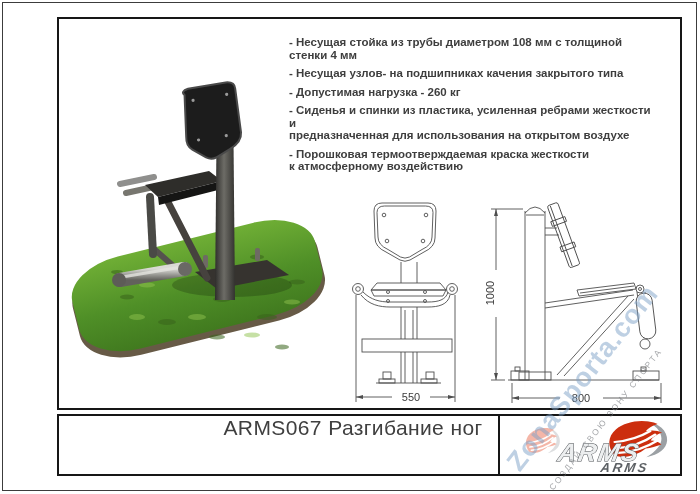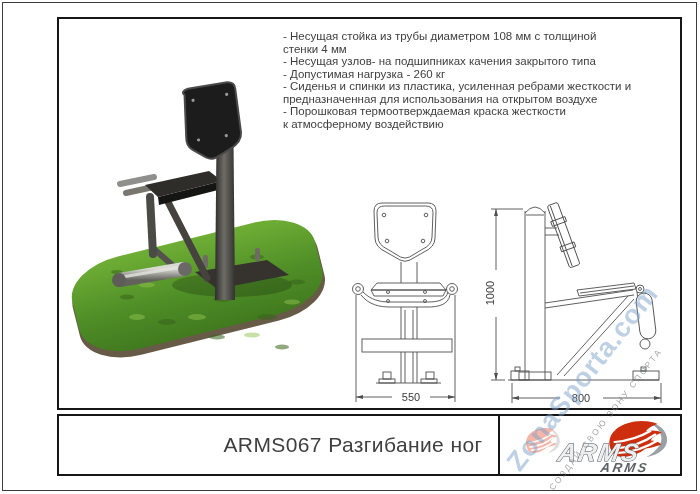--- a/index.html
+++ b/index.html
@@ -6,26 +6,26 @@
   body{
     width:700px;height:494px;position:relative;background:#fff;
     font-family:"Liberation Sans",sans-serif;overflow:hidden;
   }
   .outer-border{position:absolute;left:2px;top:2px;right:3px;bottom:3px;border:1px solid #3c3c3c;}
   .main-frame{position:absolute;left:57px;top:17px;width:625px;height:393px;
     border:2px solid #161616;box-sizing:border-box;background:#fff;}
   .render-svg{position:absolute;left:57px;top:17px;width:340px;height:380px;}
   .specs{position:absolute;left:283px;top:30px;width:382px;font-size:11.5px;
     line-height:12.5px;color:#3e3e3e;}
-  .specs p{margin:0;white-space:pre-line;}
+  .specs p{margin:6px;white-space:pre-line;font-weight:bold;}
   .drawings-svg{position:absolute;left:337px;top:187px;width:345px;height:223px;}
   .bottom-strip{position:absolute;left:57px;top:414px;width:625px;height:62px;
     border:2px solid #161616;box-sizing:border-box;background:#fff;}
   .title-area{position:absolute;left:0;top:0;width:588px;height:100%;
-    display:flex;align-items:center;justify-content:center;}
+    display:flex;align-items:flex-start;justify-content:center;}
   .product-title{font-size:21px;color:#3f3f3f;letter-spacing:.4px;}
   .logo-box{position:absolute;right:0;top:0;width:182px;height:100%;
     border-left:2px solid #161616;box-sizing:border-box;}
   .logo-box svg{position:absolute;left:0;top:0;}
   .hand-main{fill:var(--main,#cc2e0e);}
   .hand-swoosh{fill:var(--swoosh,#9ba0a4);}
   .wm-site{position:absolute;left:513px;top:452px;transform-origin:0 50%;
     transform:rotate(-52deg);font-size:27px;font-weight:bold;
     color:rgba(126,162,199,.5);white-space:nowrap;z-index:9;letter-spacing:1px;}
   .wm-slogan{position:absolute;left:551px;top:484px;transform-origin:0 50%;

